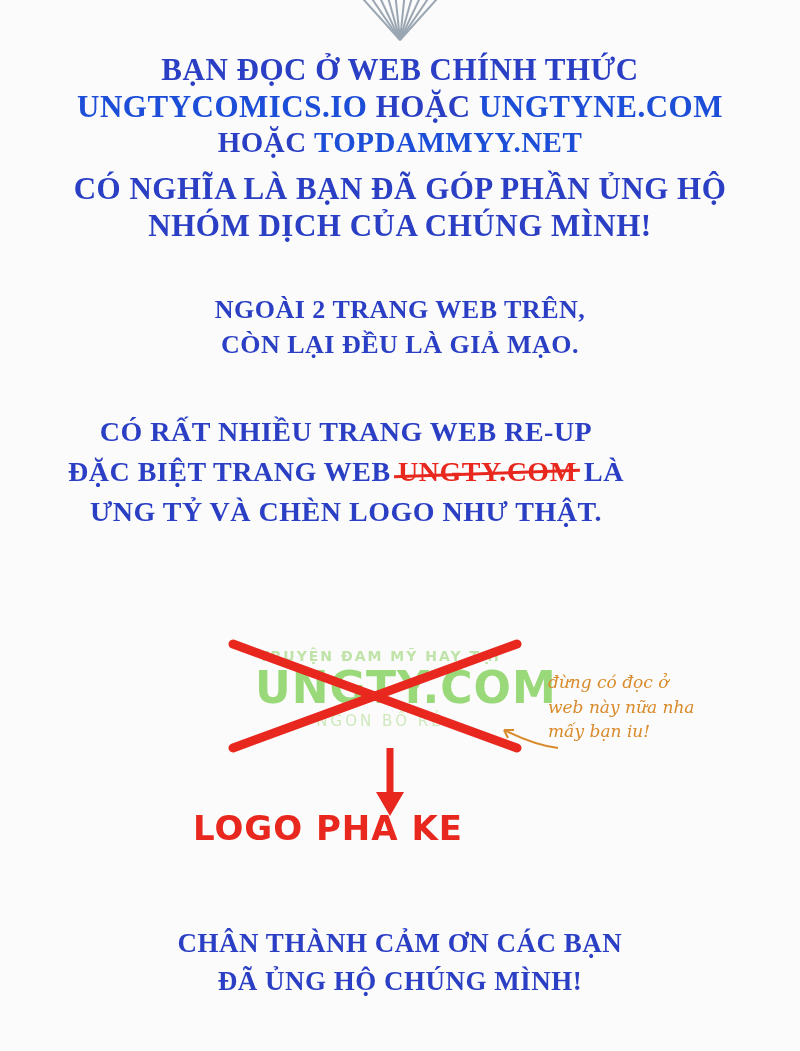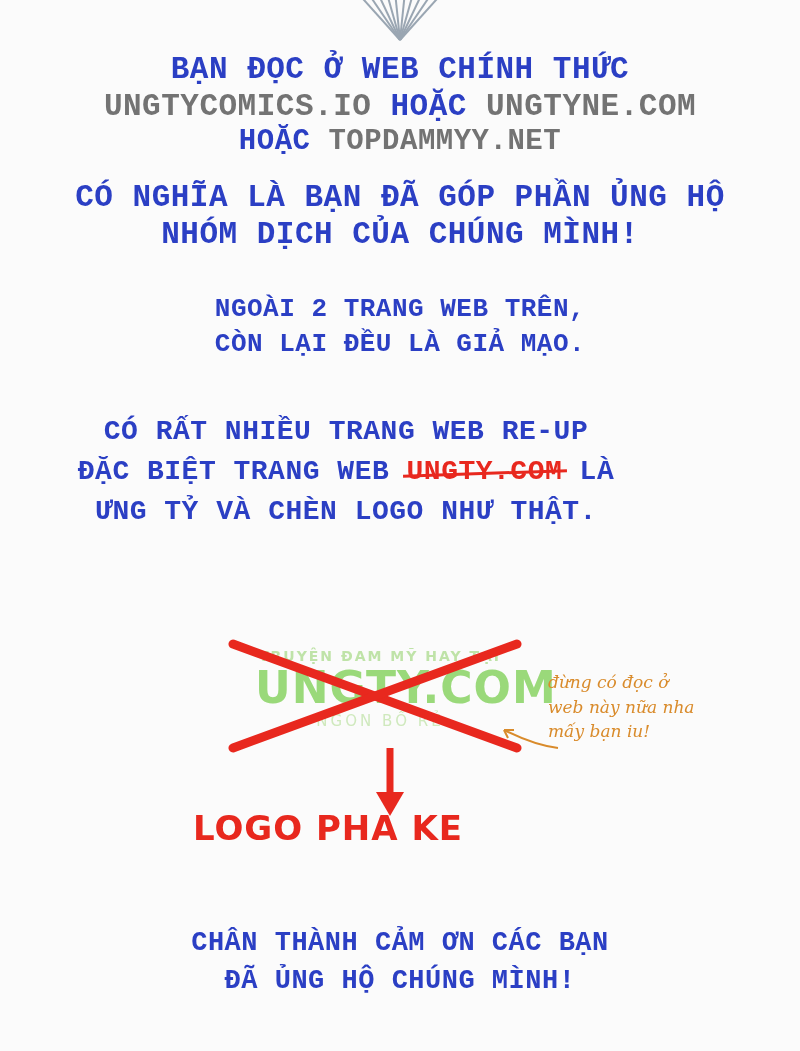--- a/index.html
+++ b/index.html
@@ -29,34 +29,34 @@
 
   .notice {
     position: absolute;
     top: 52px;
     left: 0;
     width: 800px;
     text-align: center;
   }
 
   .line {
-    font-family: Liberation Mono, monospace;
+    font-family: Liberation Serif, serif;
     font-weight: bold;
     letter-spacing: 0.5px;
     line-height: 1.18;
     white-space: nowrap;
   }
 
   .blue   { color: #2b3fc4; }
-  .red    { color: #737373; }
+  .red    { color: #1d4ed8; }
 
   .l1 { font-size: 31px; }
   .l2 { font-size: 31px; }
   .l3 { font-size: 29px; }
-  .l4 { font-size: 31px; margin-top: 21px; }
+  .l4 { font-size: 31px; margin-top: 12px; }
   .l5 { font-size: 31px; }
 
   .block2 {
     position: absolute;
     top: 292px;
     left: 0;
     width: 800px;
     text-align: center;
   }
   .block2 .line { font-size: 26px; line-height: 1.35; }

